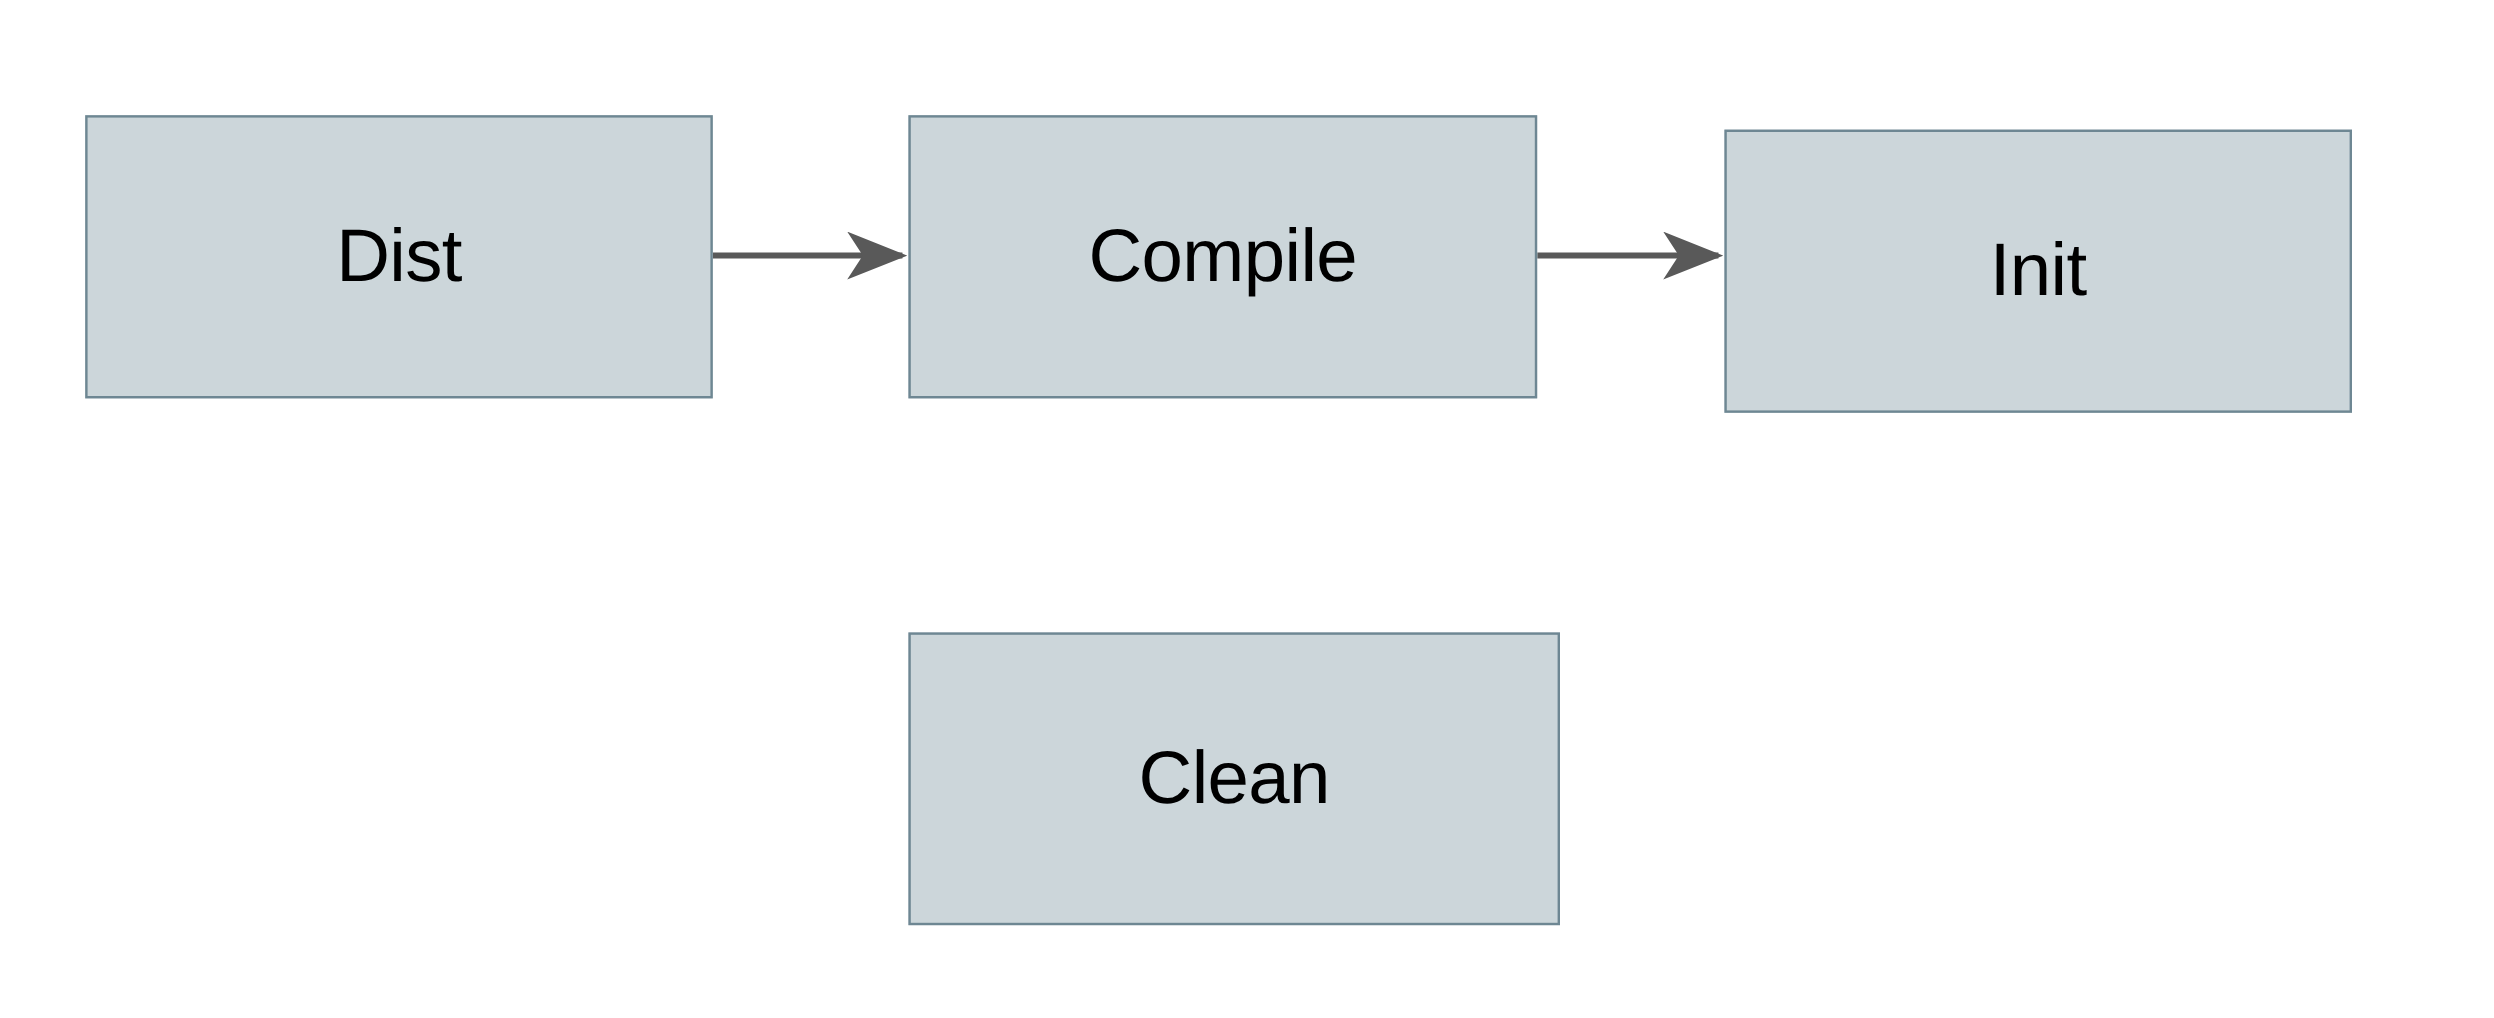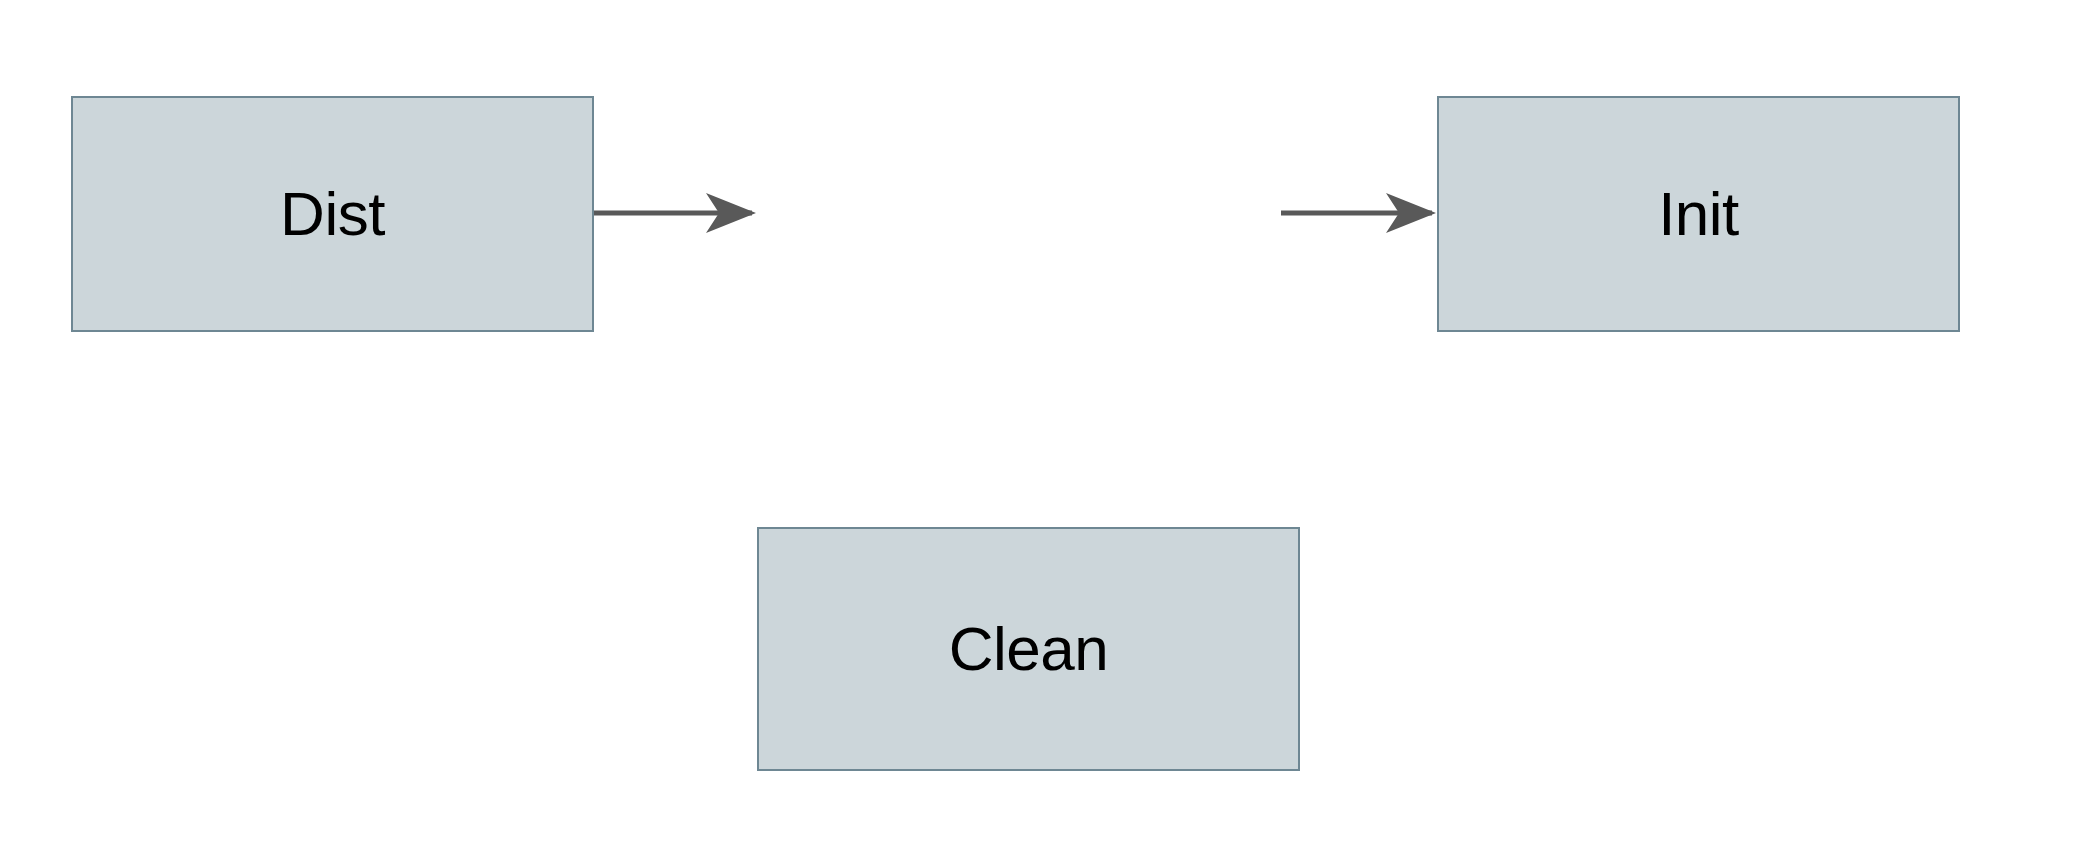--- a/index.html
+++ b/index.html
@@ -54,22 +54,25 @@
       </defs>
       <line x1="594" y1="213" x2="752" y2="213" stroke="#595959" stroke-width="5" marker-end="url(#arrowhead)"></line>
       <line x1="1281" y1="213" x2="1432" y2="213" stroke="#595959" stroke-width="5" marker-end="url(#arrowhead)"></line>
     </svg>
   </div>
 
   <div class="node" style="left:71px; top:96px; width:523px; height:236px;">
     <span class="node-label">Dist</span>
   </div>
 
+  <div class="node" style="left:757px; top:96px; width:524px; height:236px;">
+    <span class="node-label">Compile</span>
+  </div>
 
-  <div class="node" style="left:1437px; top:96px; width:523px; height:236px;">
+  <div class="node" style="left:1437px; top:108px; width:523px; height:236px;">
     <span class="node-label">Init</span>
   </div>
 
   <div class="node" style="left:757px; top:511px; width:543px; height:244px;margin-top:16px;">
     <span class="node-label">Clean</span>
   </div>
 
 </div>
 
 </body></html>

